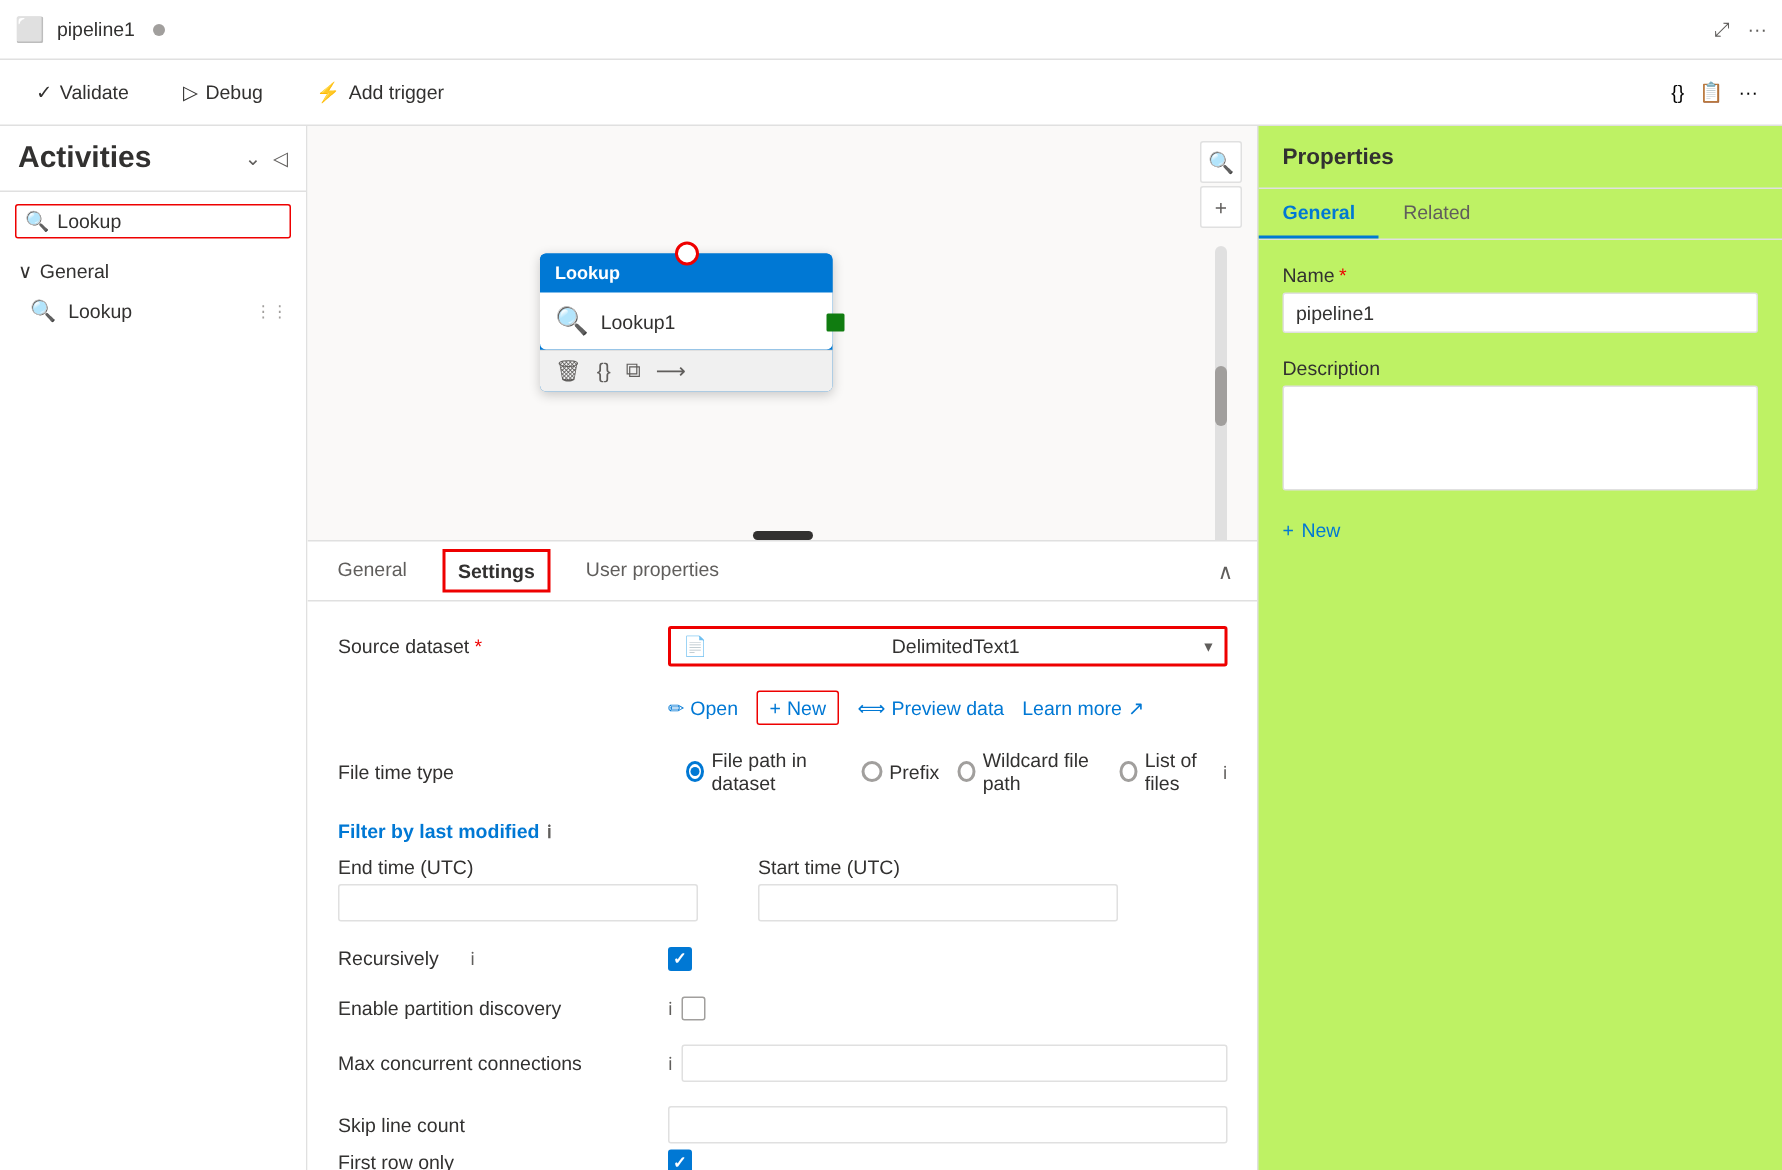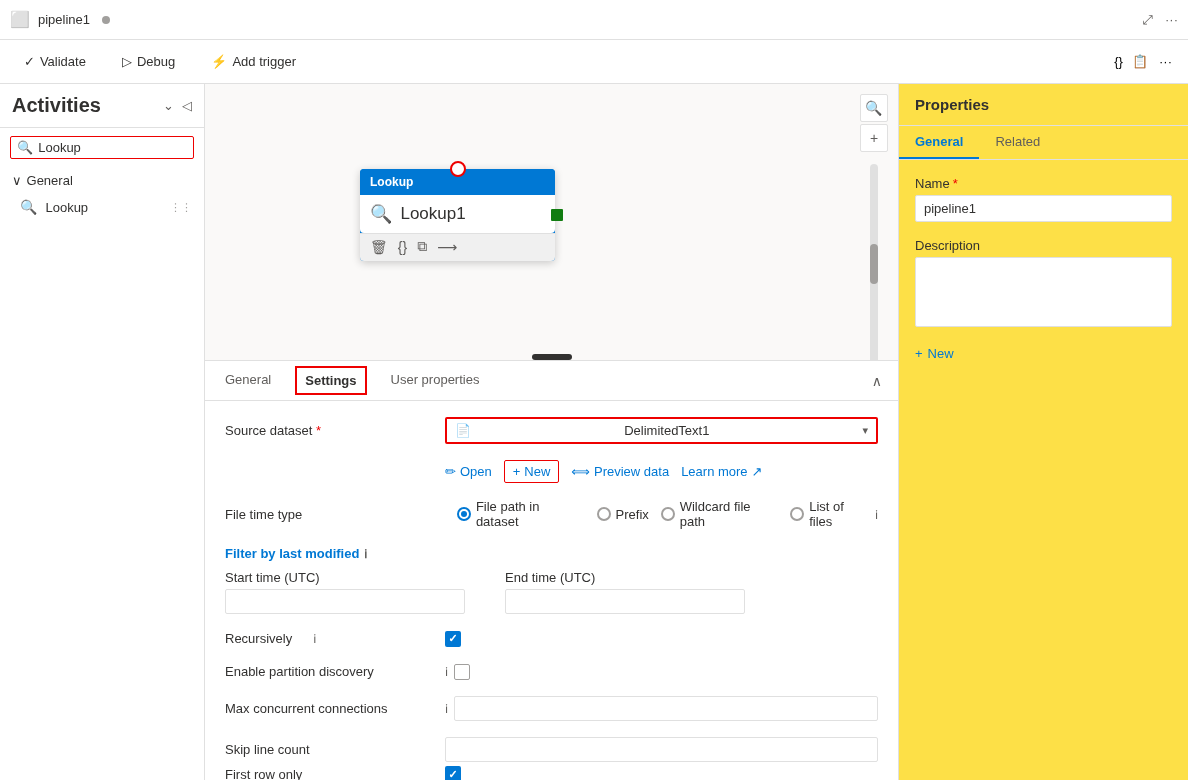--- a/index.html
+++ b/index.html
@@ -75,21 +75,21 @@
     .activity-node-header {
       background: #0078d4; color: #fff; padding: 6px 10px;
       font-size: 12px; font-weight: 600; border-radius: 4px 4px 0 0;
     }
     .activity-node-body {
       background: #fff; padding: 8px 10px;
       display: flex; align-items: center; gap: 8px;
       border-radius: 0 0 4px 4px;
     }
     .activity-icon { color: #0078d4; font-size: 18px; }
-    .activity-label { font-size: 17px; color: #323130; font-weight: 500; }
+    .activity-label { font-size: 13px; color: #323130; font-weight: 500; }
     .activity-node-actions {
       display: flex; align-items: center; gap: 10px;
       padding: 4px 10px 6px; background: #f0f0f0;
       border-radius: 0 0 4px 4px; border-top: 1px solid #e0e0e0;
     }
     .activity-action-icon { color: #605e5c; cursor: pointer; font-size: 14px; }
     .node-connector-top {
       position: absolute; top: -8px; left: 50%; transform: translateX(-50%);
       width: 16px; height: 16px; border: 2px solid #e00; border-radius: 50%; background: #fff;
     }
@@ -191,21 +191,21 @@
       width: 16px; height: 16px; border: 1px solid #a19f9d; border-radius: 2px; background: #fff;
     }
     .text-input {
       border: 1px solid #e0e0e0; border-radius: 2px; padding: 4px 8px;
       font-size: 13px; color: #323130; outline: none; width: 100%;
     }
     .info-icon { color: #605e5c; cursor: pointer; font-size: 12px; }
 
     
     .properties-panel {
-      width: 290px; border-left: 1px solid #e0e0e0; background: #fde047;
+      width: 350px; border-left: 1px solid #e0e0e0; background: #bef264;
       display: flex; flex-direction: column; overflow: hidden;
     }
     .properties-header {
       padding: 12px 16px; font-size: 15px; font-weight: 600; color: #323130;
       border-bottom: 1px solid #e0e0e0;
     }
     .properties-tabs {
       display: flex; border-bottom: 1px solid #e0e0e0;
     }
     .prop-tab {
@@ -394,25 +394,25 @@
 
         <div style="margin-bottom: 8px;">
           <div class="filter-label">
             <span>Filter by last modified</span>
             <span class="info-icon">ℹ</span>
           </div>
         </div>
 
         <div class="time-row">
           <div class="time-group">
+            <div class="time-group-label">End time (UTC)</div>
+            <input type="text" class="time-input" style="">
+          </div>
+          <div class="time-group">
             <div class="time-group-label">Start time (UTC)</div>
-            <input type="text" class="time-input" style="">
-          </div>
-          <div class="time-group">
-            <div class="time-group-label">End time (UTC)</div>
             <input type="text" class="time-input" style="">
           </div>
         </div>
 
         <div class="checkbox-row">
           <div class="checkbox-label">
             <span>Recursively</span>
             <span class="info-icon">ℹ</span>
           </div>
           <div class="checkbox-blue"></div>

